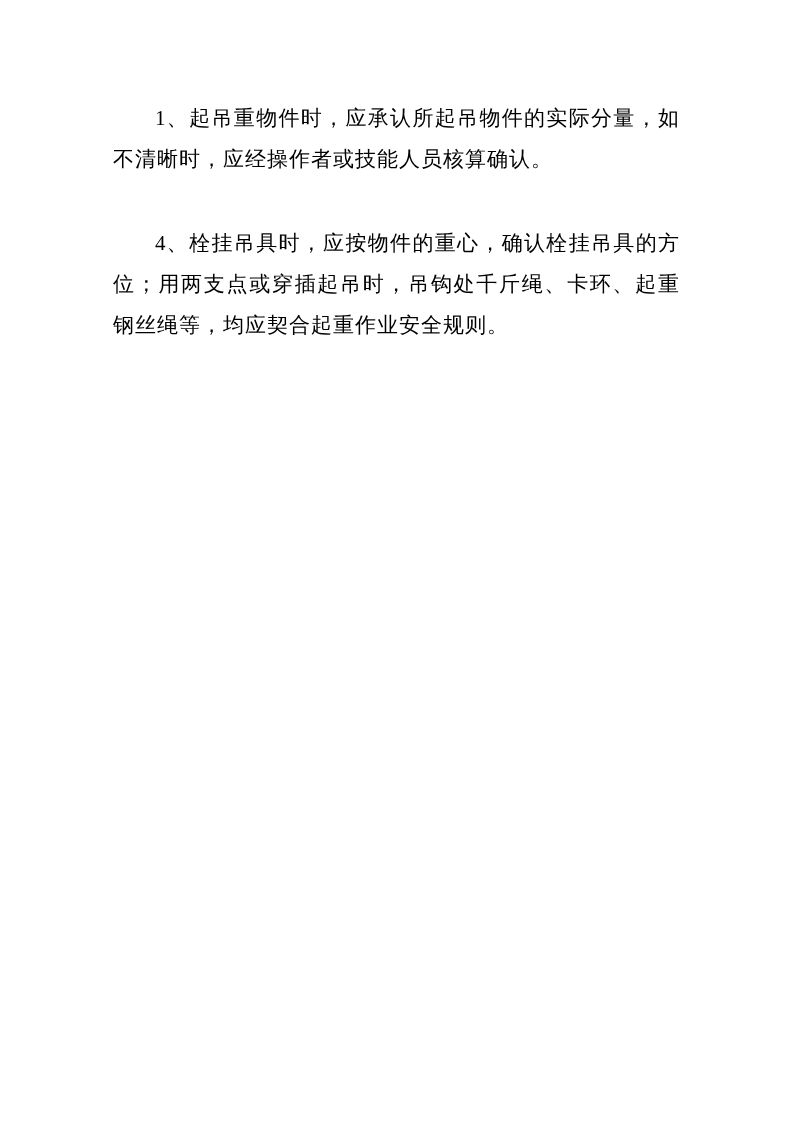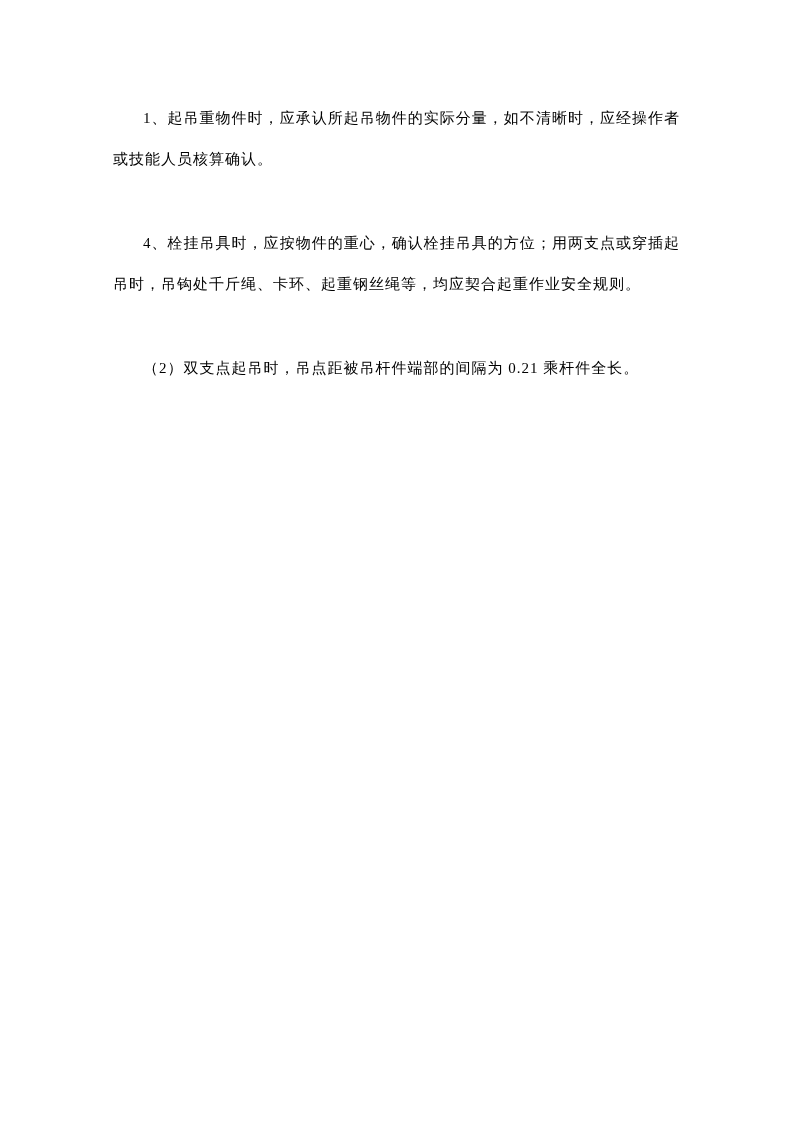--- a/index.html
+++ b/index.html
@@ -9,32 +9,31 @@
       background: #ffffff;
       overflow: hidden;
     }
     .page {
       width: 793px;
       height: 1122px;
       background: #ffffff;
       color: #000000;
       padding: 98px 113px 0 113px;
       font-family: "Liberation Serif", "DejaVu Serif", serif;
-      font-size: 15px;
+      font-size: 21px;
       line-height: 41px;
       letter-spacing: 1px;
     }
     .para {
       margin: 0 0 43px 0;
       text-align: justify;
       text-indent: 2em;
       word-break: break-all;
     }
     .para:last-child { margin-bottom: 0; }
   </style>
 </head>
 <body>
 
 <div class="page">
   <p class="para">1、起吊重物件时，应承认所起吊物件的实际分量，如不清晰时，应经操作者或技能人员核算确认。</p>
   <p class="para">4、栓挂吊具时，应按物件的重心，确认栓挂吊具的方位；用两支点或穿插起吊时，吊钩处千斤绳、卡环、起重钢丝绳等，均应契合起重作业安全规则。</p>
-  <p class="para">（2）双支点起吊时，吊点距被吊杆件端部的间隔为 0.21 乘杆件全长。</p>
 </div>
 
 </body></html>

